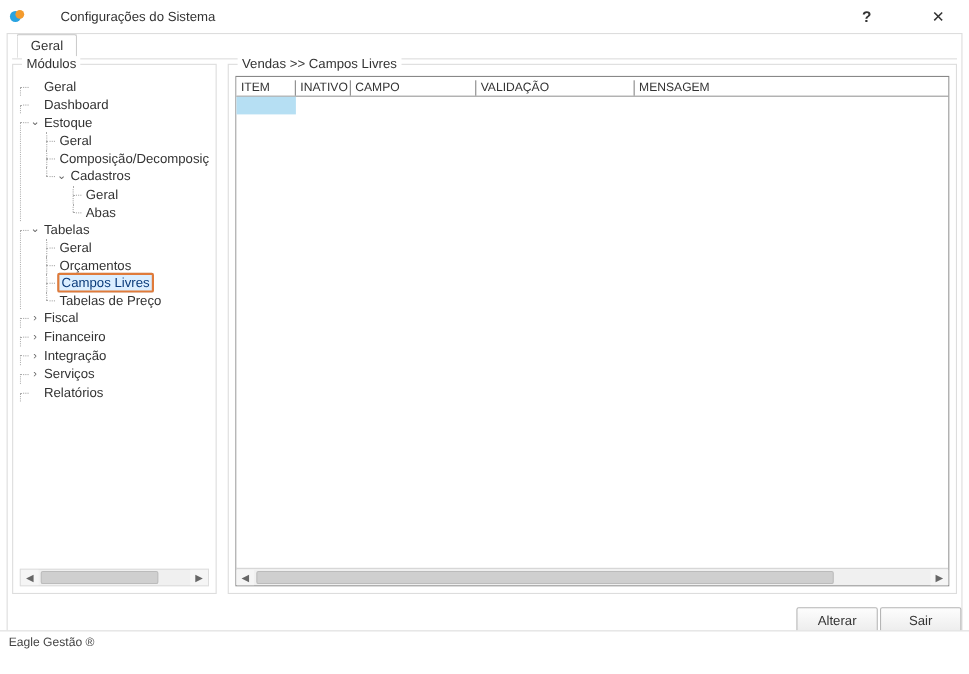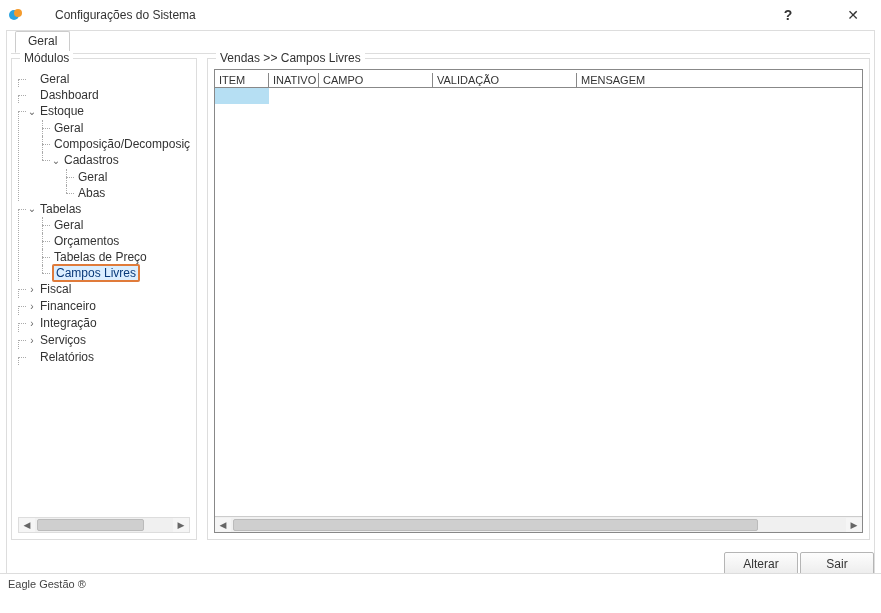--- a/index.html
+++ b/index.html
@@ -268,22 +268,22 @@
                   <li><span class="node-label">Geral</span></li>
                   <li><span class="node-label">Abas</span></li>
                 </ul>
               </li>
             </ul>
           </li>
           <li><span class="exp">⌄</span><span class="node-label">Tabelas</span>
             <ul>
               <li><span class="node-label">Geral</span></li>
               <li><span class="node-label">Orçamentos</span></li>
+              <li><span class="node-label node-selected">Campos Livres</span></li>
               <li><span class="node-label">Tabelas de Preço</span></li>
-              <li><span class="node-label node-selected">Campos Livres</span></li>
             </ul>
           </li>
           <li><span class="exp">›</span><span class="node-label">Fiscal</span></li>
           <li><span class="exp">›</span><span class="node-label">Financeiro</span></li>
           <li><span class="exp">›</span><span class="node-label">Integração</span></li>
           <li><span class="exp">›</span><span class="node-label">Serviços</span></li>
           <li><span class="exp"></span><span class="node-label">Relatórios</span></li>
         </ul>
       </div>
 

